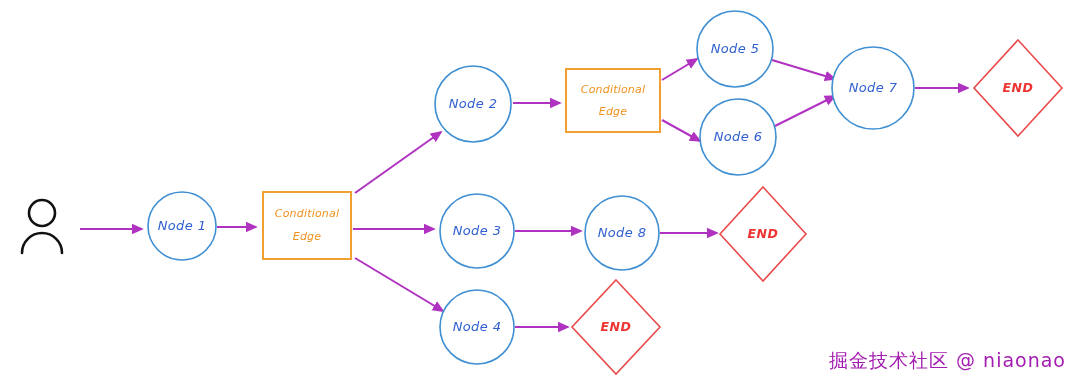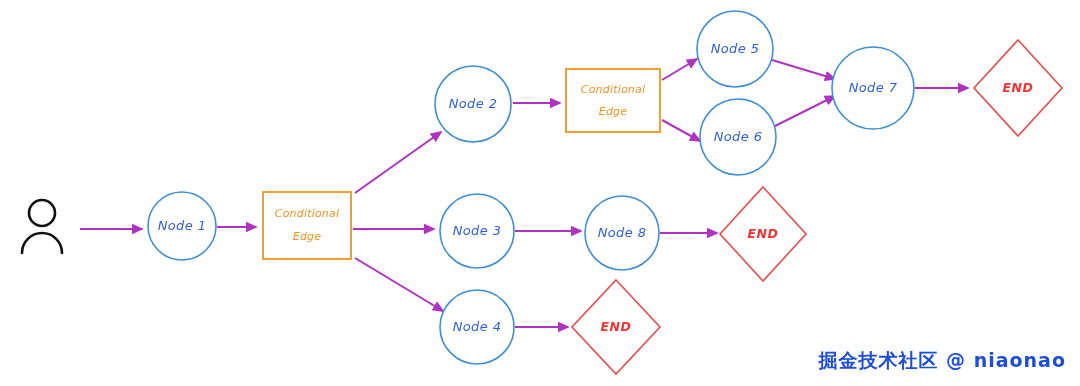--- a/index.html
+++ b/index.html
@@ -73,27 +73,26 @@
   .person-stroke {
     stroke: #111111;
     stroke-width: 2.6;
     fill: none;
     stroke-linecap: round;
   }
   #watermark {
     position: absolute;
     right: 14px;
     bottom: 12px;
-    color: #1d4ed8;
+    color: #a21caf;
     font-family: "DejaVu Sans", sans-serif;
     font-size: 19px;
     letter-spacing: 1px;
     white-space: nowrap;
     user-select: none;
-    font-weight: bold;
   }
 </style>
 </head>
 <body>
 
 <div id="canvas">
 
   <svg id="graph-svg" viewBox="0 0 1080 386">
     <defs>
       <marker id="arrow" viewBox="0 0 10 10" refX="8.5" refY="5" markerWidth="6" markerHeight="6" orient="auto-start-reverse">

